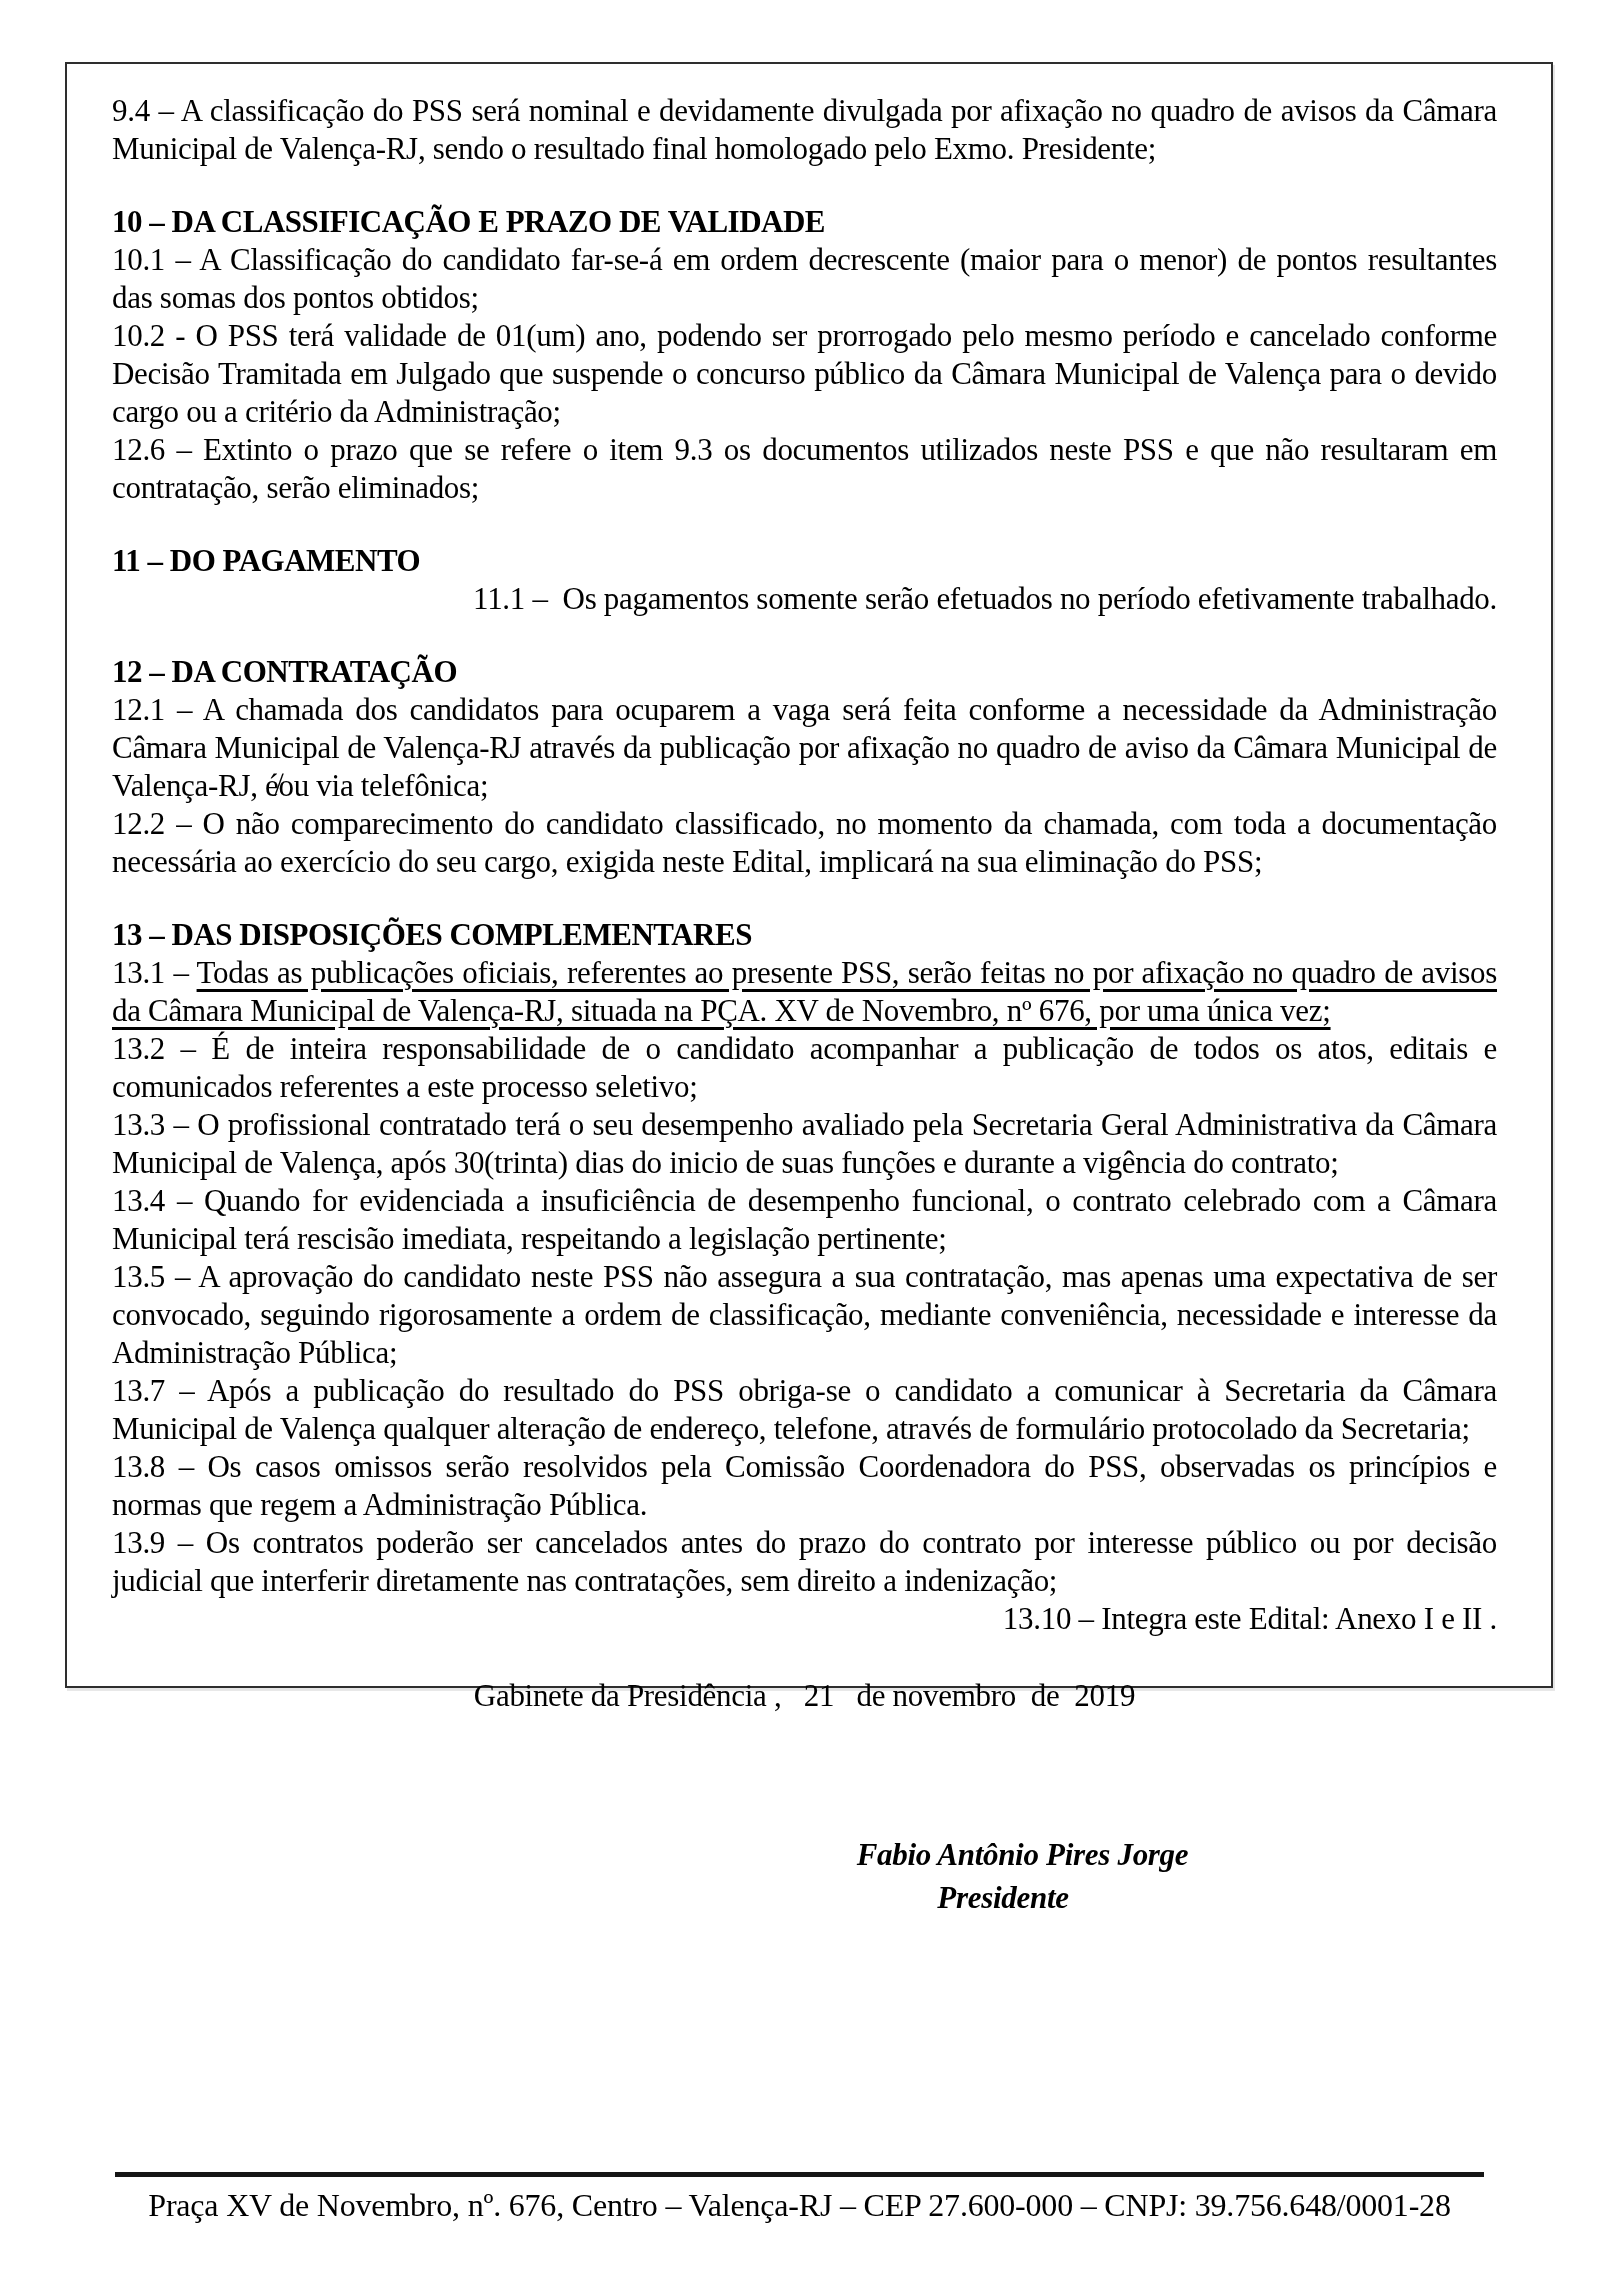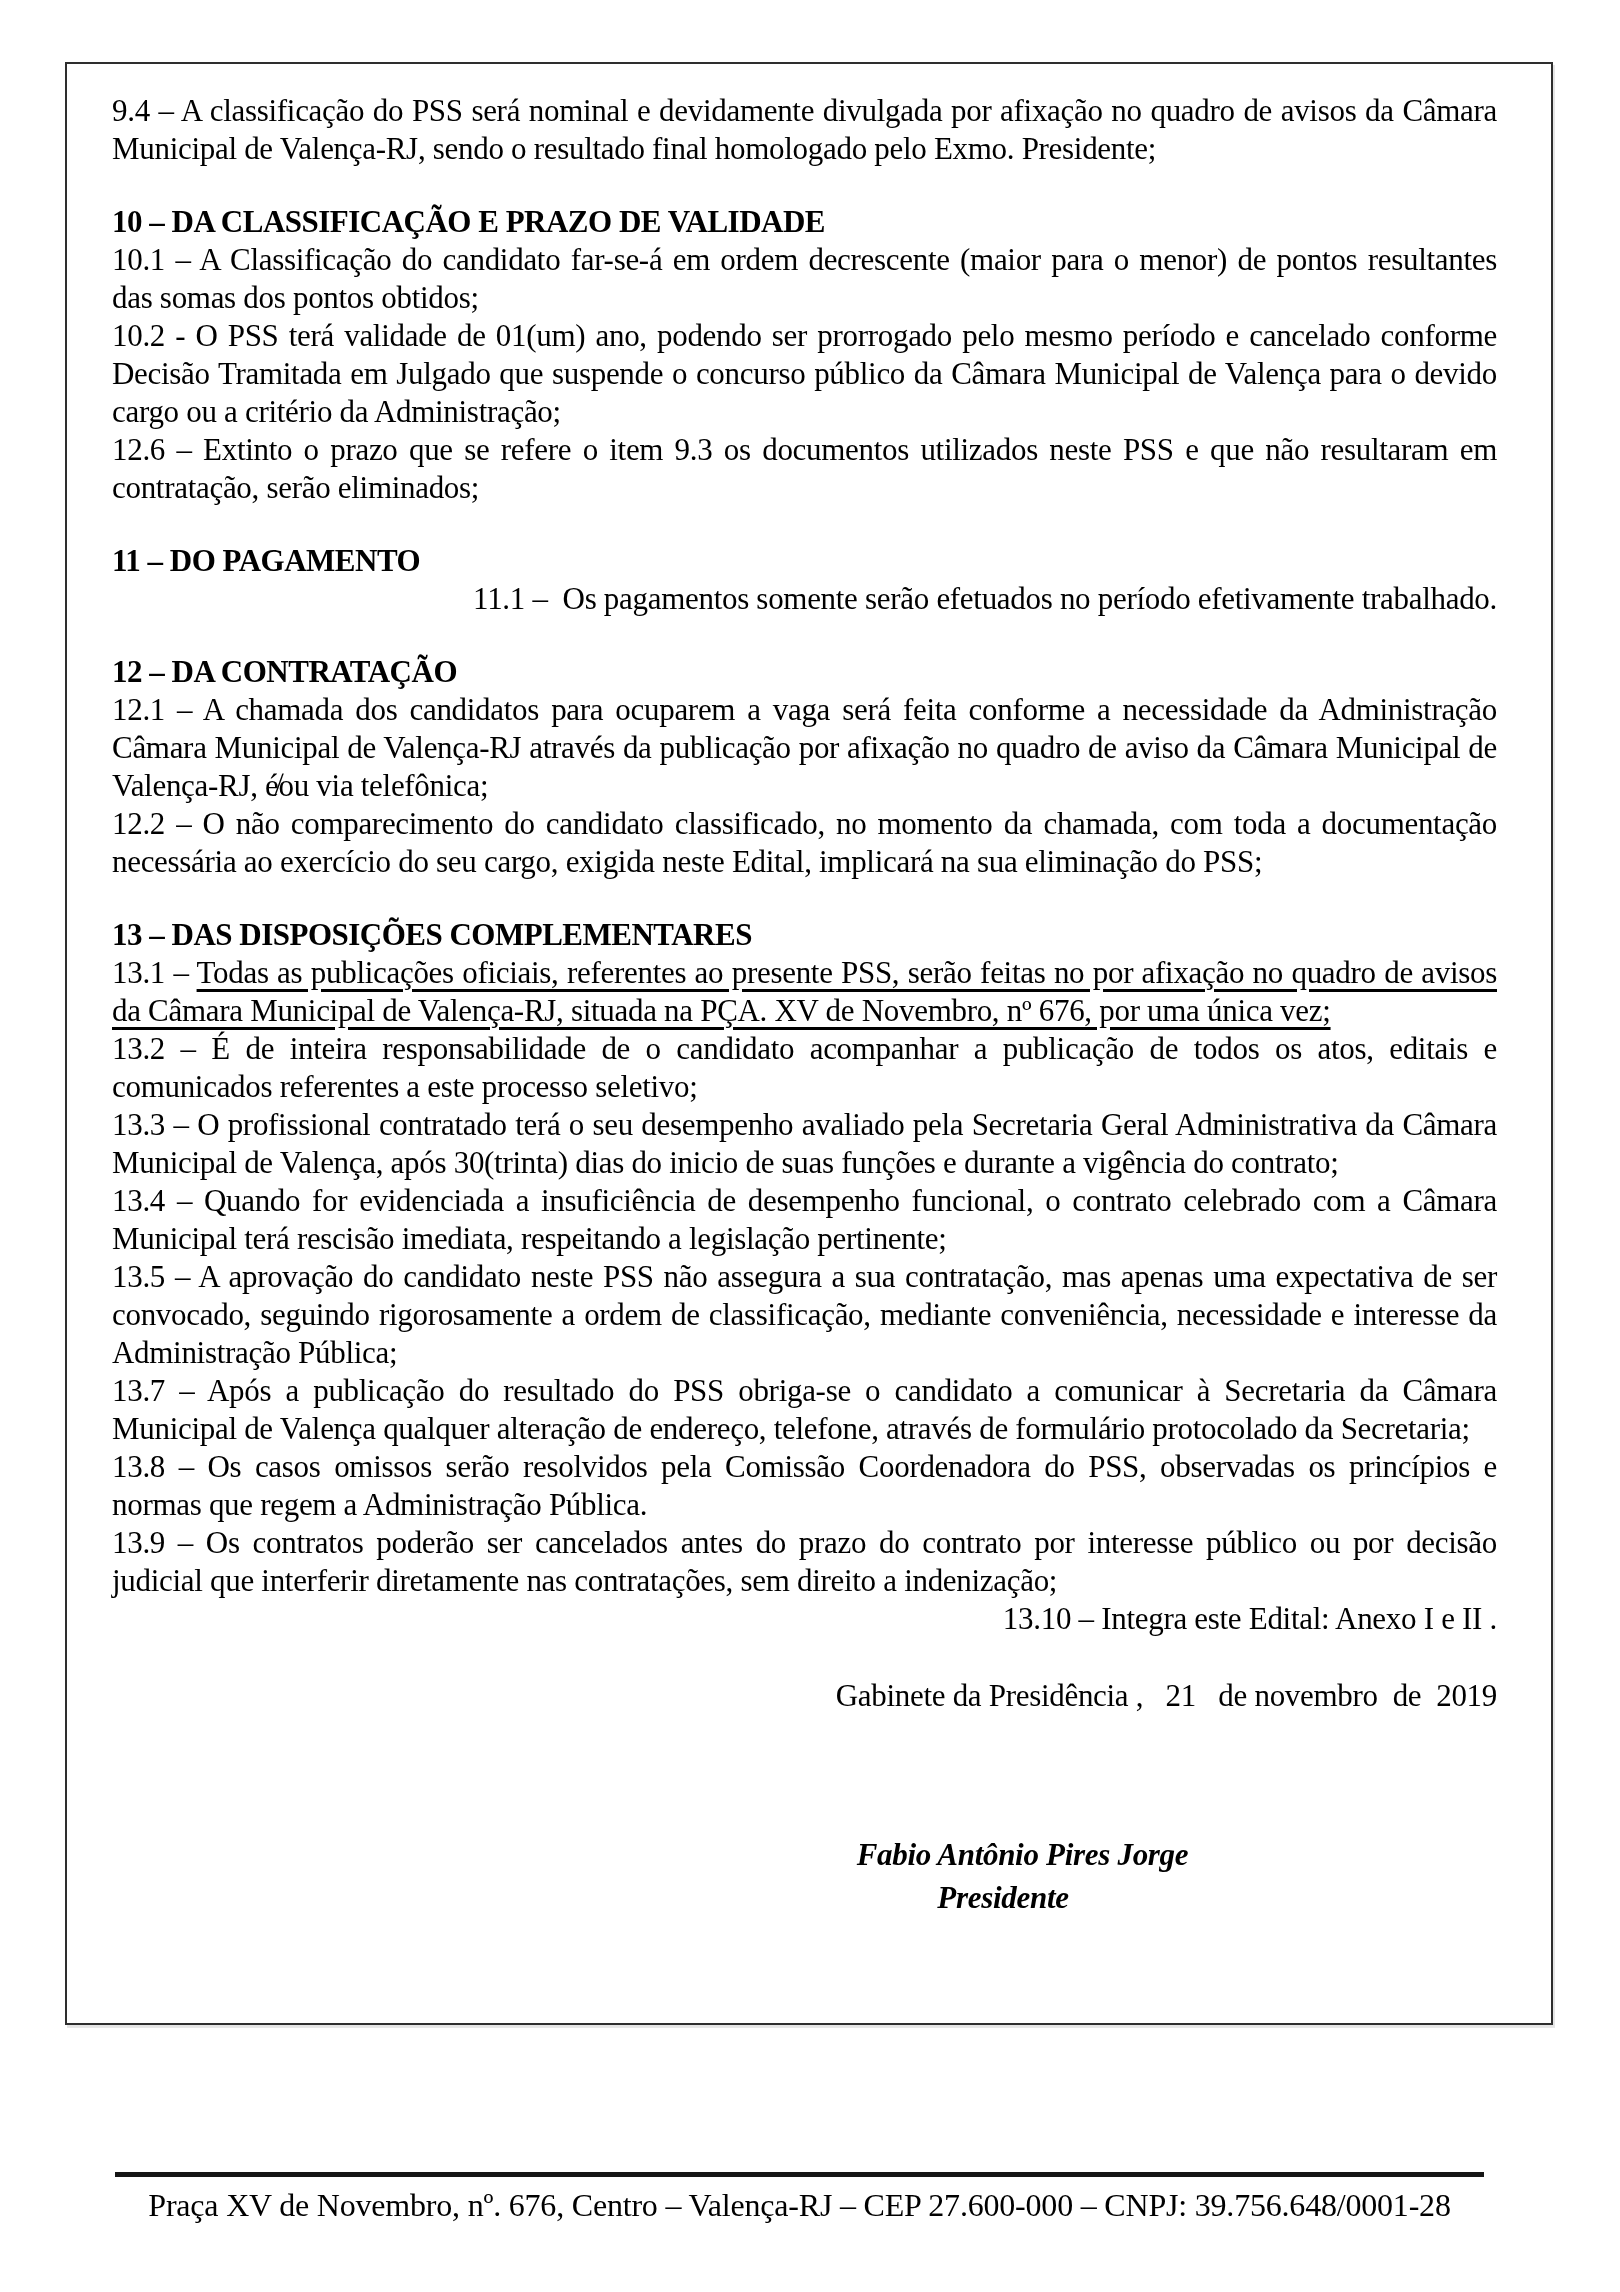--- a/index.html
+++ b/index.html
@@ -12,21 +12,21 @@
   html,body{margin:0;padding:0;}
   body{
     width:1620px;height:2293px;
     background:var(--color-background);
     color:var(--color-text);
     font-family:"Liberation Serif","DejaVu Serif",serif;
     position:relative;
   }
   .page-border{
     position:absolute;left:65px;top:62px;
-    width:1488px;height:1963px;
+    width:1488px;height:1626px;
     border:2.9px solid var(--color-border);
     background:var(--color-background);
     box-shadow:2px 2.9px 0 rgba(0,0,0,0.10);
   }
   .content{
     position:absolute;left:0;top:0;right:0;
     padding:28px 54px 0 45px;
   }
   .content p{
     margin:0;
@@ -44,21 +44,21 @@
     letter-spacing:-0.5px;
   }
   p.pre{white-space:pre-wrap;text-align:right;}
   .u{
     text-decoration:underline;
     text-decoration-thickness:2.5px;
     text-underline-offset:5.9px;
   }
   p.date-line{
     margin-top:39px !important;
-    text-align:right;
+    text-align:center;
     white-space:pre-wrap;
   }
   p.sig-name{
     margin-top:121px !important;
     margin-left:436px !important;
     font-weight:bold;font-style:italic;
     text-align:center;
   }
   p.sig-title{
     margin-top:4.9px !important;

